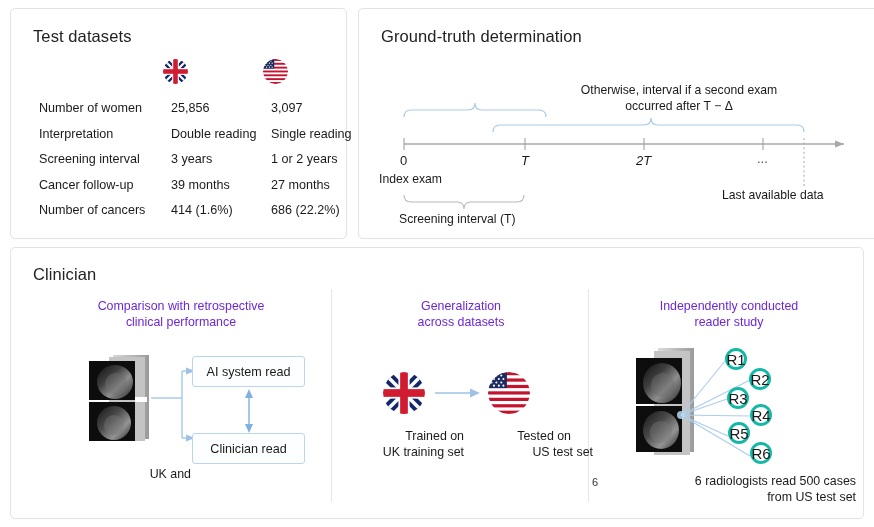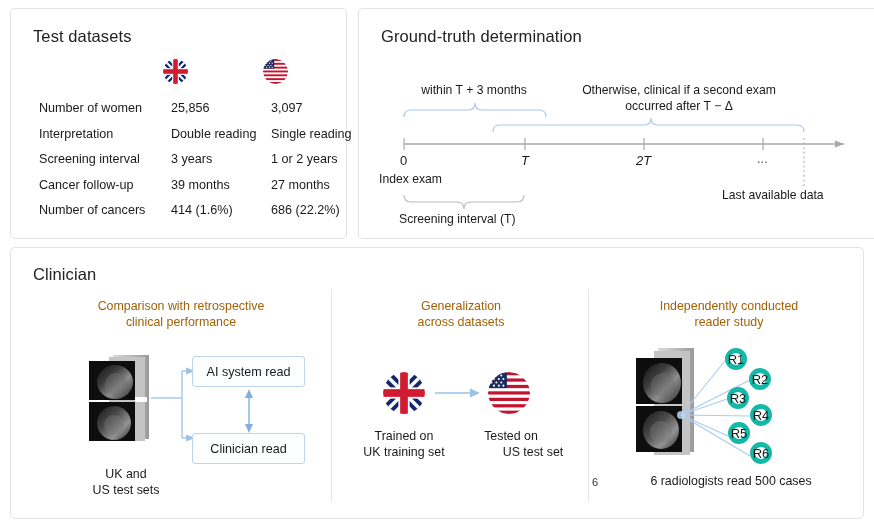--- a/index.html
+++ b/index.html
@@ -64,47 +64,47 @@
   .divider {
     position: absolute;
     width: 1px;
     background: #e6e6e6;
   }
   .sub-title {
     position: absolute;
     font-size: 12.4px;
     line-height: 16.5px;
     text-align: center;
-    color: #a16207;
+    color: #6d28d9;
   }
   .caption {
     position: absolute;
     font-size: 12.4px;
     line-height: 16.5px;
-    text-align: center;
+    text-align: right;
     color: #1a1a1a;
   }
   .flowbox {
     position: absolute;
     border: 1px solid #bcd4ec;
     border-radius: 3px;
     background: #fdfeff;
     font-size: 12.6px;
     display: flex;
     align-items: center;
     justify-content: center;
     box-sizing: border-box;
   }
   .rcircle {
     position: absolute;
     width: 22px; height: 22px;
-    border: 5px solid #14b8a6;
+    border: 3px solid #14b8a6;
     border-radius: 50%;
     background: #fff;
-    font-size: 13px;
+    font-size: 15px;
     display: flex;
     align-items: center;
     justify-content: center;
     box-sizing: border-box;
   }
   .mammo-wrap { position: absolute; }
   .mammo-wrap svg { display: block; }
   .pagenum {
     position: absolute;
     font-size: 11px;
@@ -201,23 +201,22 @@
       <span class="c-uk">414 (1.6%)</span>
       <span class="c-us">686 (22.2%)</span>
     </div>
   </div>
 </div>
 
 <div class="panel" id="panel-ground-truth">
 
   <div class="panel-title" style="left:22px; top:18px;">Ground-truth determination</div>
 
-  <div class="gt-note" style="left:20px; top:73px; width:190px;">within T + 3 months</div>
-
-  <div class="gt-note" style="left:155px; top:73px; width:330px;">Otherwise, clinical if a second exam</div>
+
+  <div class="gt-note" style="left:155px; top:73px; width:330px;">Otherwise, interval if a second exam</div>
   <div class="gt-note" style="left:155px; top:89px; width:330px;">occurred after T − Δ</div>
 
   <svg class="overlay" width="506" height="231">
 
     <path d="M45,108 Q45,101 52,101 L109,101 Q116,101 116,94 Q116,101 123,101 L180,101 Q187,101 187,108" fill="none" stroke="#a9c9e9" stroke-width="1.2"></path>
 
     <path d="M134,123 Q134,116 141,116 L285,116 Q292,116 292,109 Q292,116 299,116 L438,116 Q445,116 445,123" fill="none" stroke="#a9c9e9" stroke-width="1.2"></path>
 
     <line x1="45" y1="135" x2="485" y2="135" stroke="#a8a8a8" stroke-width="1.3"></line>
     <polygon points="485,135 476,131.5 476,138.5" fill="#a8a8a8"></polygon>
@@ -305,21 +304,20 @@
   </svg>
 
   <div class="flowbox" style="left:181px; top:108px; width:113px; height:31px;">
     <span>AI system read</span>
   </div>
   <div class="flowbox" style="left:181px; top:185px; width:113px; height:31px;">
     <span>Clinician read</span>
   </div>
 
   <div class="caption" style="left:50px; top:218px; width:130px;">UK and</div>
-  <div class="caption" style="left:50px; top:234px; width:130px;">US test sets</div>
 
   <div class="sub-title" style="left:345px; top:50px; width:210px;">Generalization</div>
   <div class="sub-title" style="left:345px; top:66px; width:210px;">across datasets</div>
 
   <div class="flag" style="left:372px; top:124px; width:42px; height:42px;">
     <svg viewBox="0 0 60 60" style="width:42px;height:42px;">
       <defs>
           <clipPath id="ukc2">
             <circle cx="30" cy="30" r="30"></circle>
           </clipPath>
@@ -443,15 +441,16 @@
     <span>R4</span>
   </div>
   <div class="rcircle" style="left:717px; top:174px;">
     <span>R5</span>
   </div>
   <div class="rcircle" style="left:739px; top:194px;">
     <span>R6</span>
   </div>
 
   <div class="caption" style="left:595px; top:225px; width:250px;">6 radiologists read 500 cases</div>
+  <div class="caption" style="left:595px; top:241px; width:250px;">from US test set</div>
 </div>
 
 <div class="pagenum" style="left:592px; top:476px;">6</div>
 
 </body></html>

